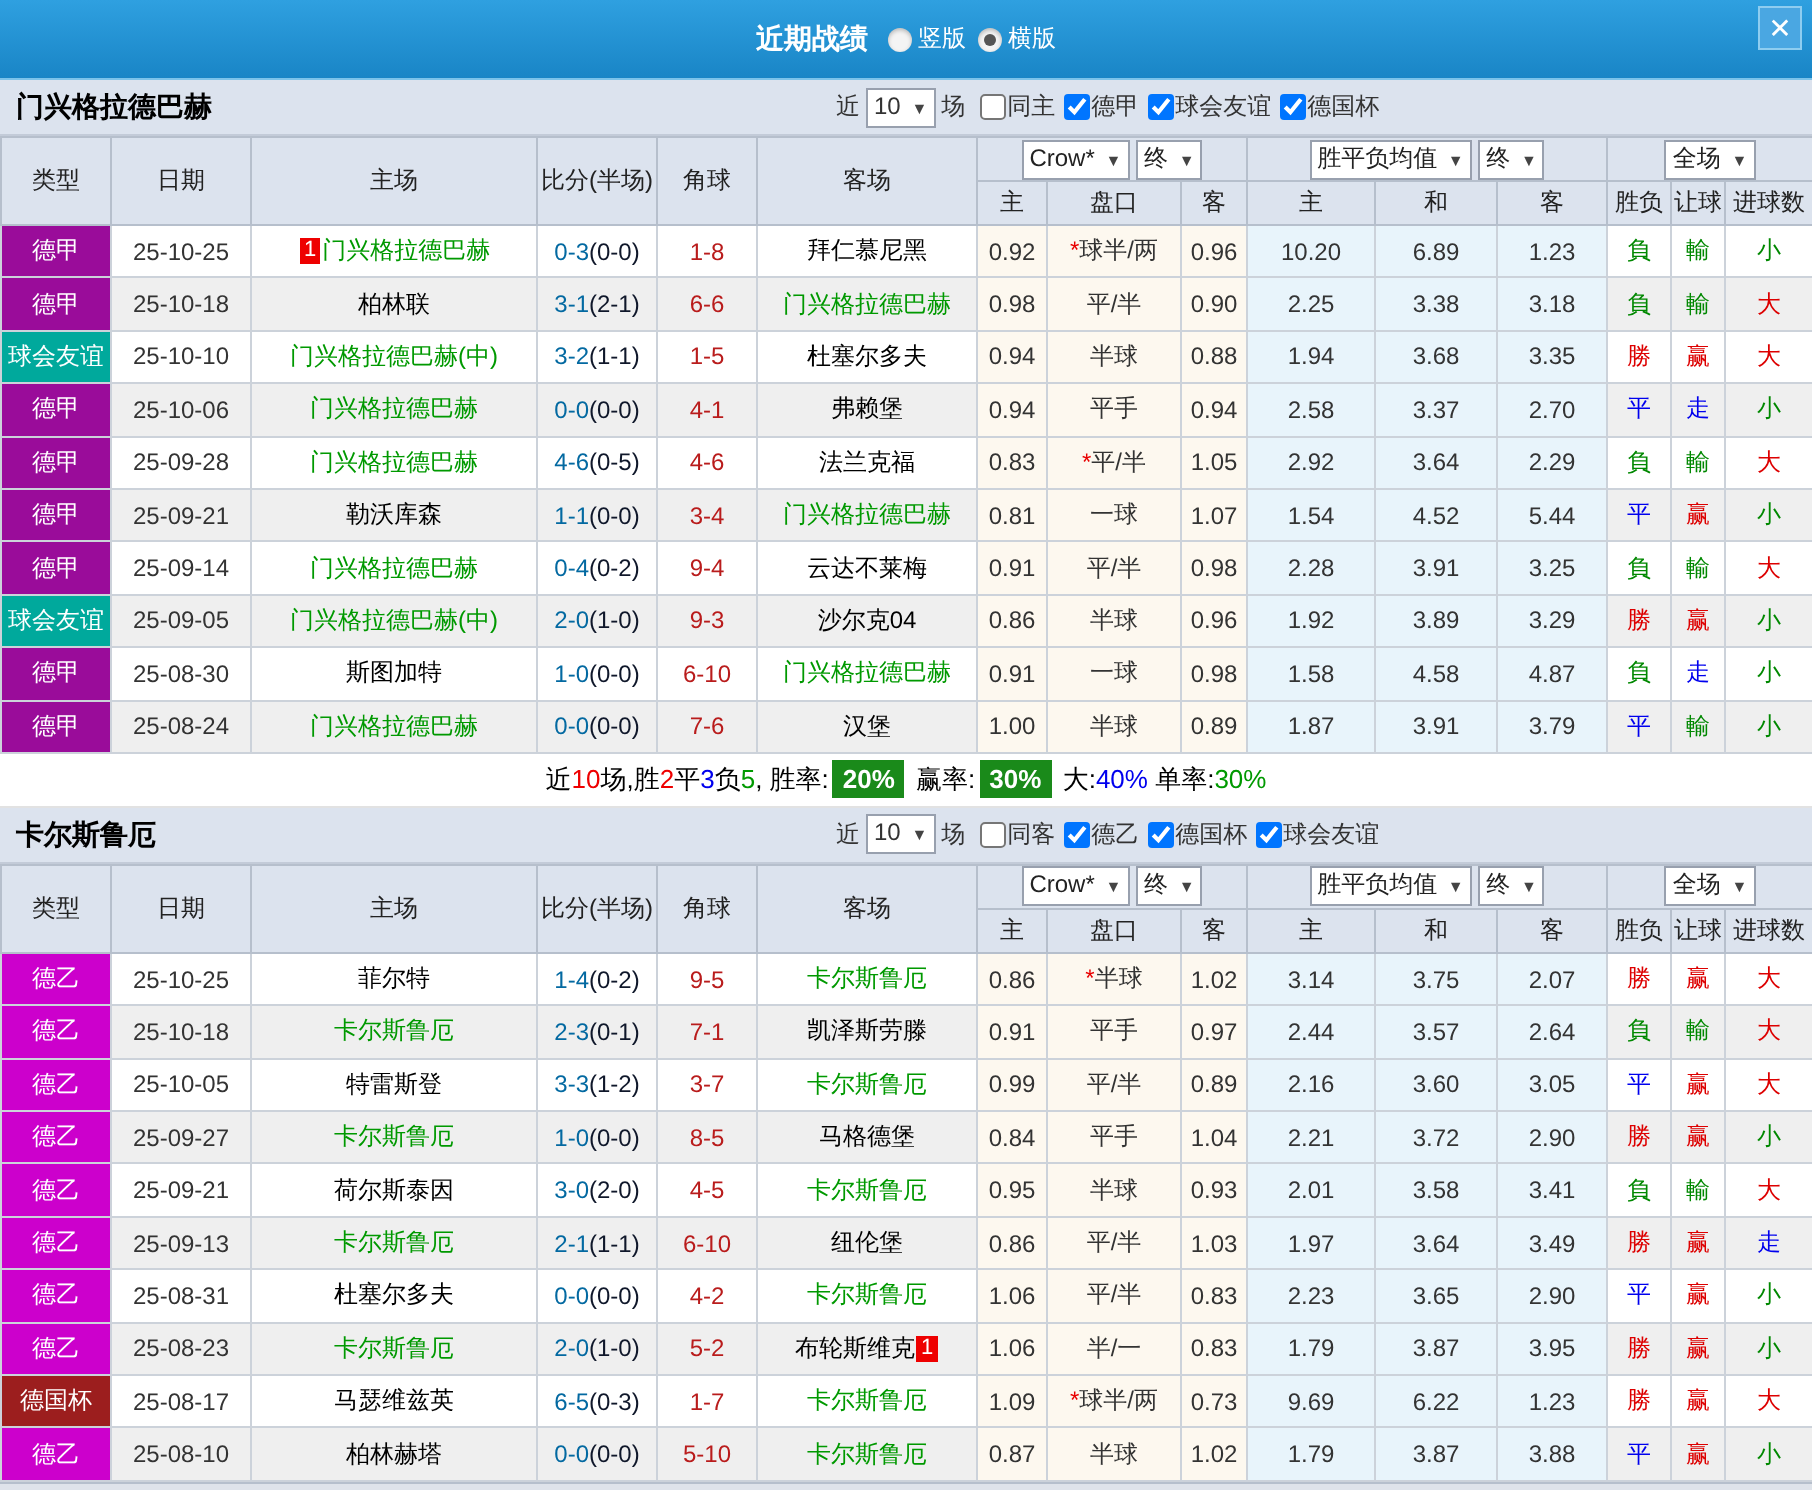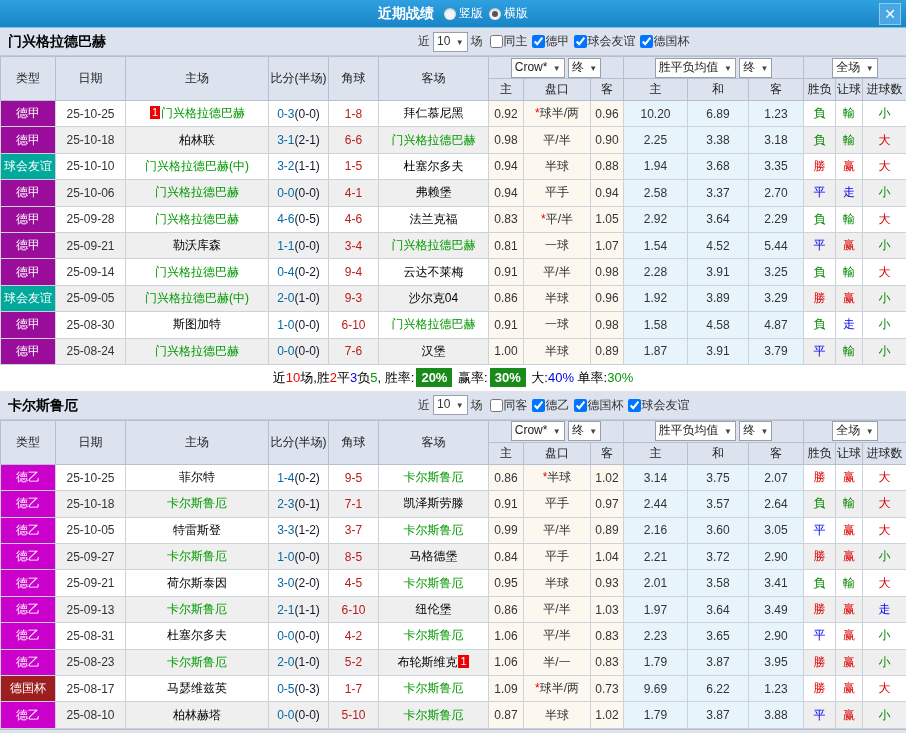--- a/index.html
+++ b/index.html
@@ -1,19 +1,19 @@
 <!DOCTYPE html>
 <html><head>
 <meta charset="utf-8">
 <style>
   html,body{margin:0;padding:0}
   body{width:906px;height:752px;overflow:hidden;background:#fff;
        font-family:"Liberation Sans","DejaVu Sans",sans-serif;font-size:12px;color:#333}
   
-  .titlebar{height:28px;background:linear-gradient(#2fa0e0,#1985c6);position:relative;
+  .titlebar{height:40px;background:linear-gradient(#2fa0e0,#1985c6);position:relative;
             display:flex;align-items:center;justify-content:center;border-bottom:1px solid #7cc3ea;box-sizing:border-box}
   .titlebar .ttl{color:#fff;font-weight:bold;font-size:14px;margin-right:4px}
   .radio{display:inline-block;width:12px;height:12px;border-radius:50%;background:#f4f4f4;
          vertical-align:-2px;margin:0 3px 0 6px;box-shadow:inset 0 1px 2px rgba(0,0,0,.25)}
   .radio.on{position:relative}
   .radio.on::after{content:"";position:absolute;left:3px;top:3px;width:6px;height:6px;border-radius:50%;background:#555}
   .rlabel{color:#fff;font-size:12px}
   .closebtn{position:absolute;right:5px;top:3px;width:22px;height:22px;background:#4aa7e2;border:1px solid #8ecdf0;
             color:#fff;font-weight:bold;font-size:14px;line-height:20px;text-align:center;cursor:pointer;box-sizing:border-box}
   
@@ -515,21 +515,21 @@
       <td class="blue">3.87</td>
       <td class="blue">3.95</td>
       <td class="z res" style="color:#dd0000">勝</td>
       <td class="z res" style="color:#dd0000">赢</td>
       <td class="z res" style="color:#008800">小</td>
           </tr>
           <tr>
       <td class="lg" style="background:#9c1e1e">德国杯</td>
       <td class="z">25-08-17</td>
       <td class="z"><span class="tm ">马瑟维兹英</span></td>
-      <td class="z"><span class="ft">0-5</span><span class="ht">(0-3)</span></td>
+      <td class="z"><span class="ft">6-5</span><span class="ht">(0-3)</span></td>
       <td class="z corner">1-7</td>
       <td class="z"><span class="tm self">卡尔斯鲁厄</span></td>
       <td class="cream">1.09</td>
       <td class="cream"><span class="star">*</span>球半/两</td>
       <td class="cream">0.73</td>
       <td class="blue">9.69</td>
       <td class="blue">6.22</td>
       <td class="blue">1.23</td>
       <td class="z res" style="color:#dd0000">勝</td>
       <td class="z res" style="color:#dd0000">赢</td>

